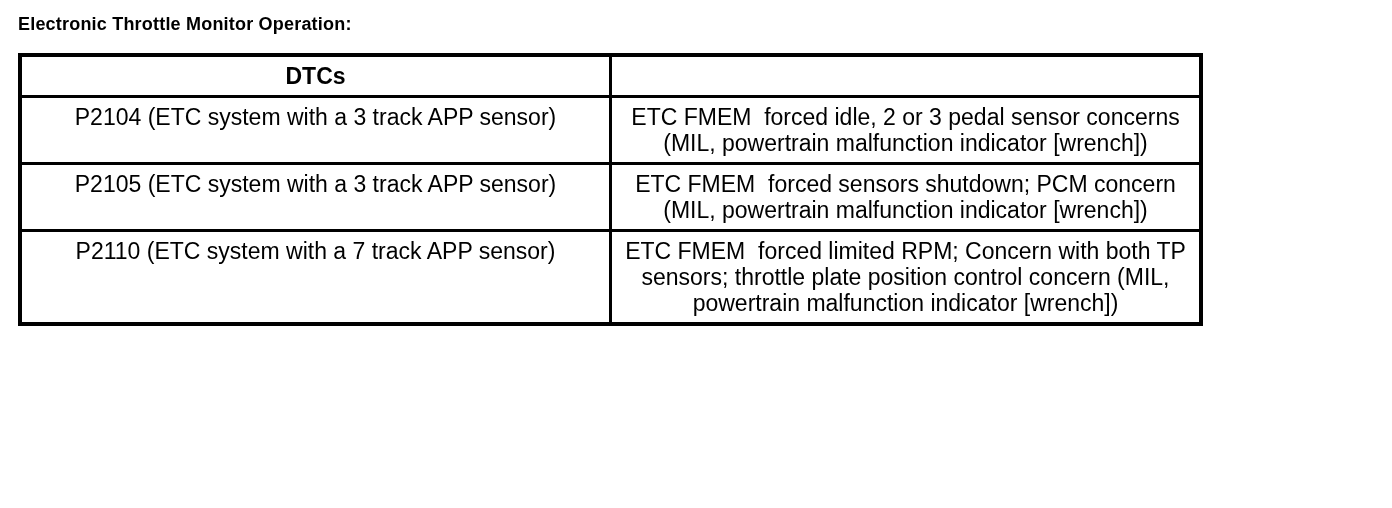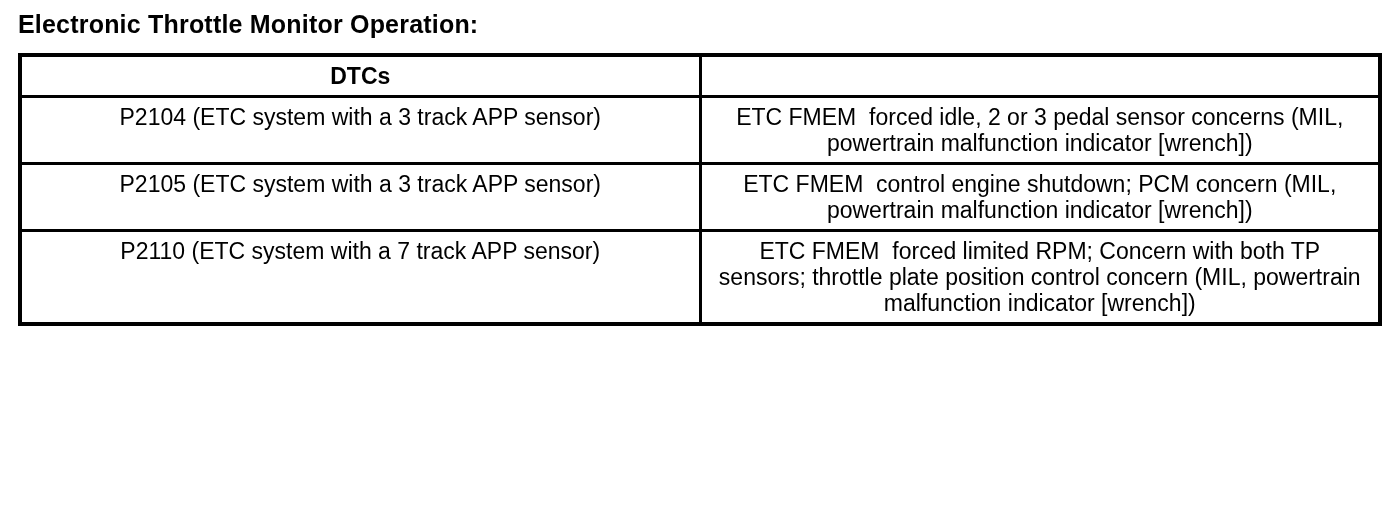--- a/index.html
+++ b/index.html
@@ -11,30 +11,30 @@
     width: 1392px;
     height: 508px;
     font-family: "Liberation Sans", sans-serif;
     color: #000000;
     overflow: hidden;
   }
   .page {
     padding: 7px 0 0 18px;
   }
   .doc-title {
-    font-size: 25px;
+    font-size: 18px;
     line-height: 28px;
     font-weight: bold;
     margin: 3px 0 15px 0;
     letter-spacing: 0.2px;
   }
   table.dtc-table {
     border-collapse: collapse;
     table-layout: fixed;
-    width: 1364px;
+    width: 1185px;
     border: 4px solid #000000;
   }
   table.dtc-table col {
     width: 50%;
   }
   table.dtc-table th,
   table.dtc-table td {
     border: 3px solid #000000;
     vertical-align: top;
     text-align: center;
@@ -75,21 +75,21 @@
       </tr>
 
 
       <tr class="h-row1">
         <td class="dtc-cell">P2104 (ETC system with a 3 track APP sensor)</td>
         <td class="description-cell">ETC FMEM  forced idle, 2 or 3 pedal sensor concerns (MIL, powertrain malfunction indicator [wrench])</td>
       </tr>
 
       <tr class="h-row2">
         <td class="dtc-cell">P2105 (ETC system with a 3 track APP sensor)</td>
-        <td class="description-cell">ETC FMEM  control engine shutdown; PCM concern (MIL, powertrain malfunction indicator [wrench])</td>
+        <td class="description-cell">ETC FMEM  forced sensors shutdown; PCM concern (MIL, powertrain malfunction indicator [wrench])</td>
       </tr>
 
       <tr class="h-row3">
         <td class="dtc-cell">P2110 (ETC system with a 7 track APP sensor)</td>
         <td class="description-cell">ETC FMEM  forced limited RPM; Concern with both TP sensors; throttle plate position control concern (MIL, powertrain malfunction indicator [wrench])</td>
       </tr>
 
     </tbody>
   </table>
 

